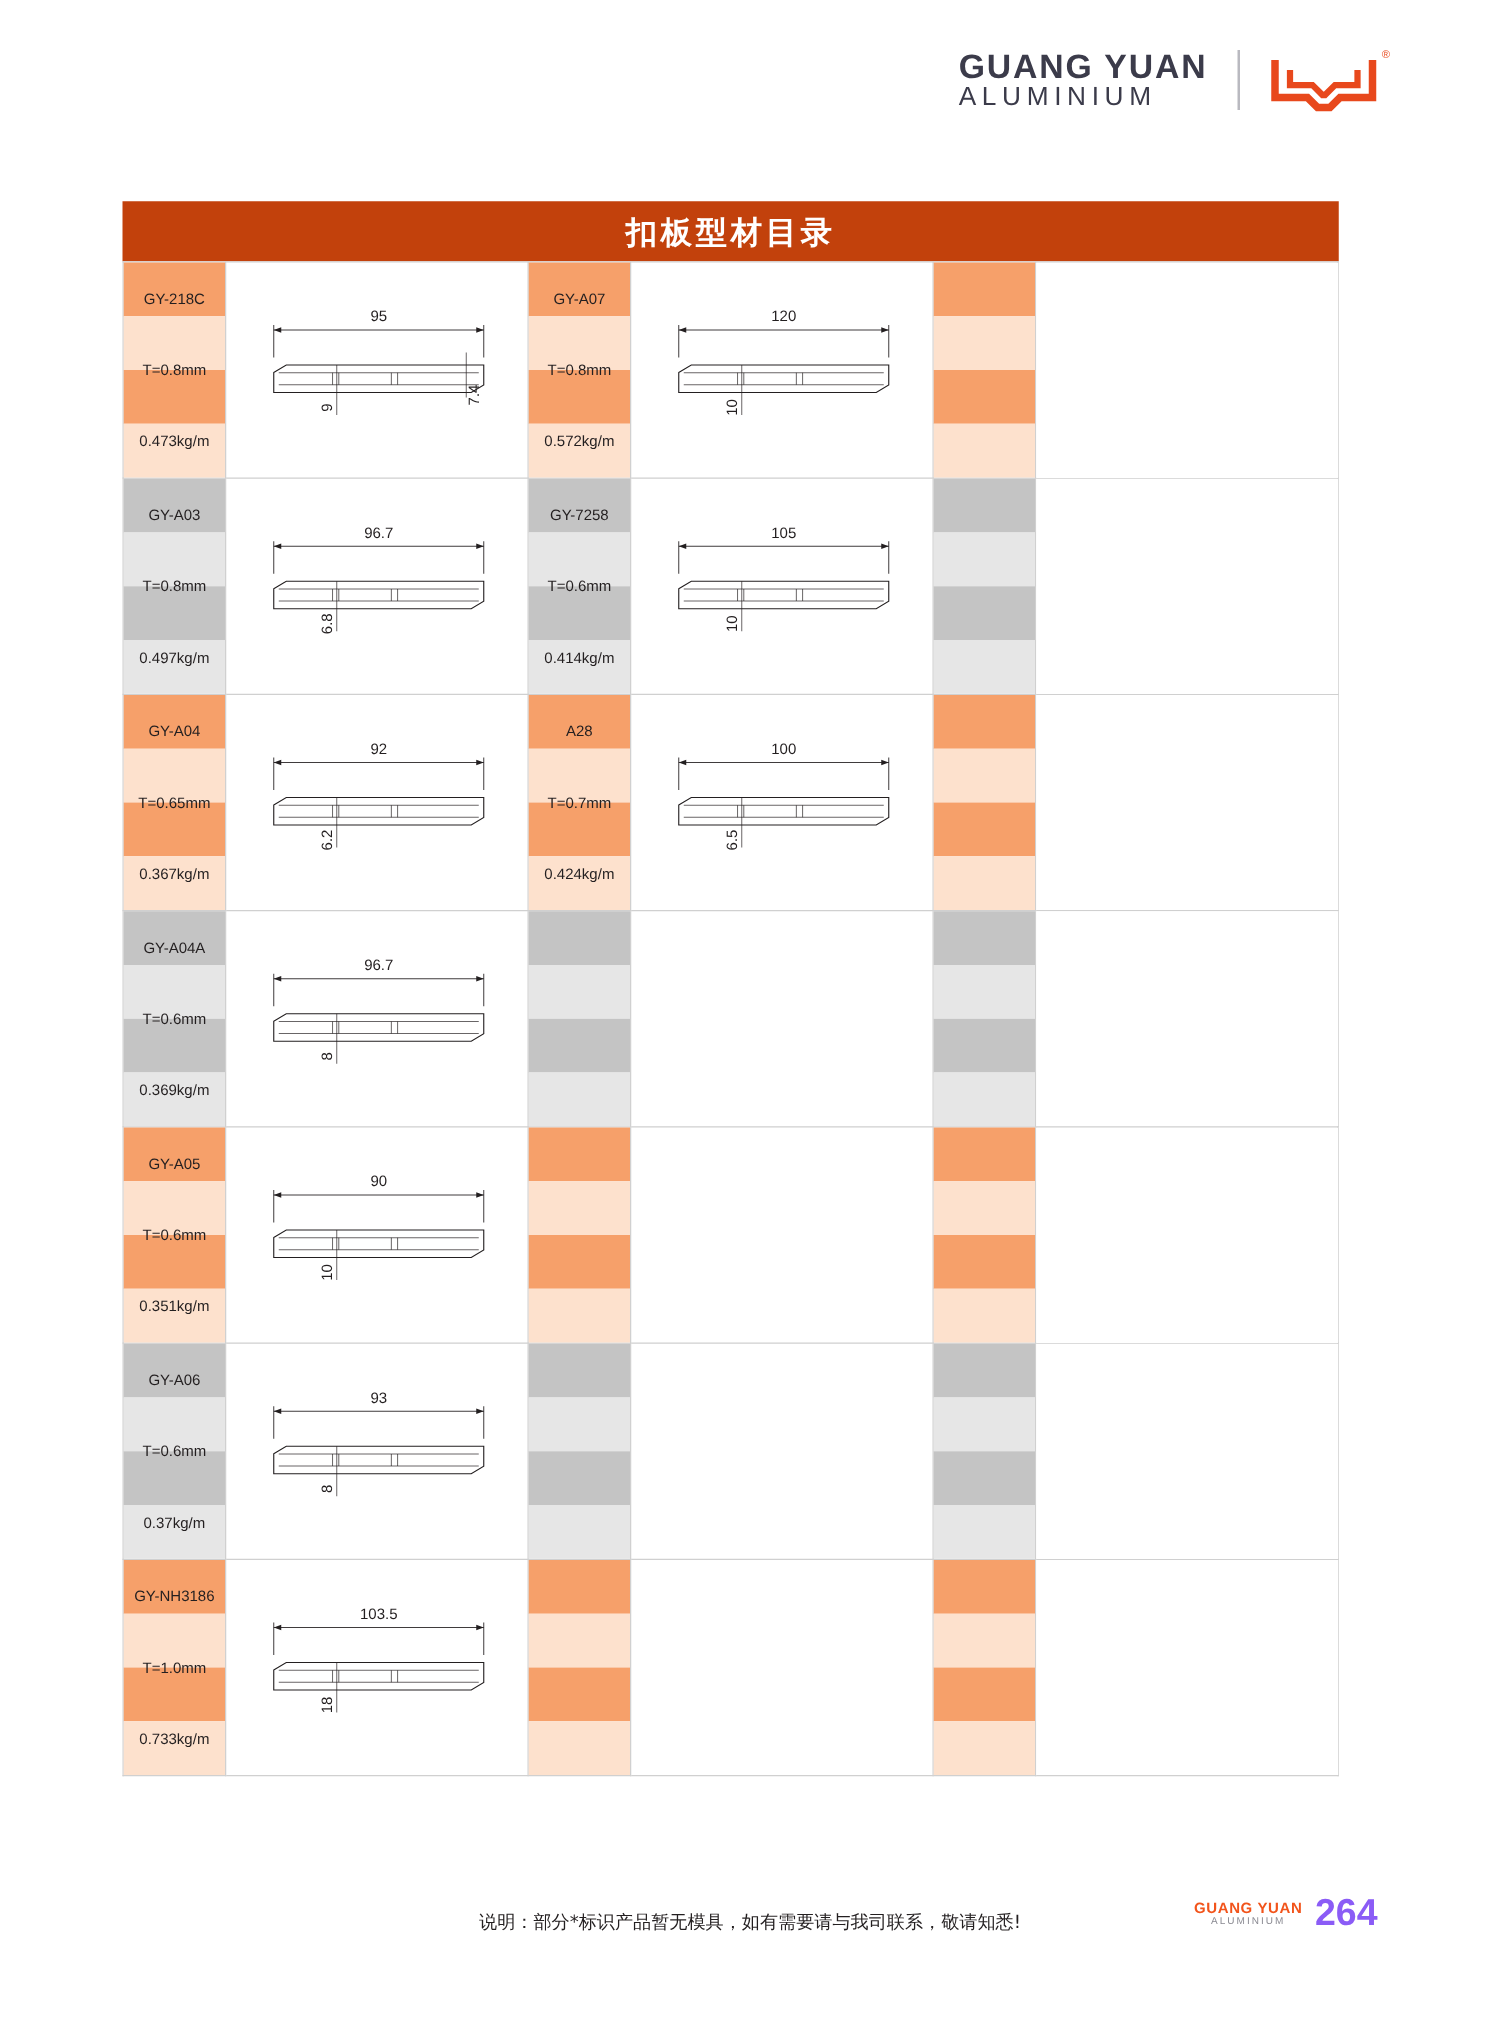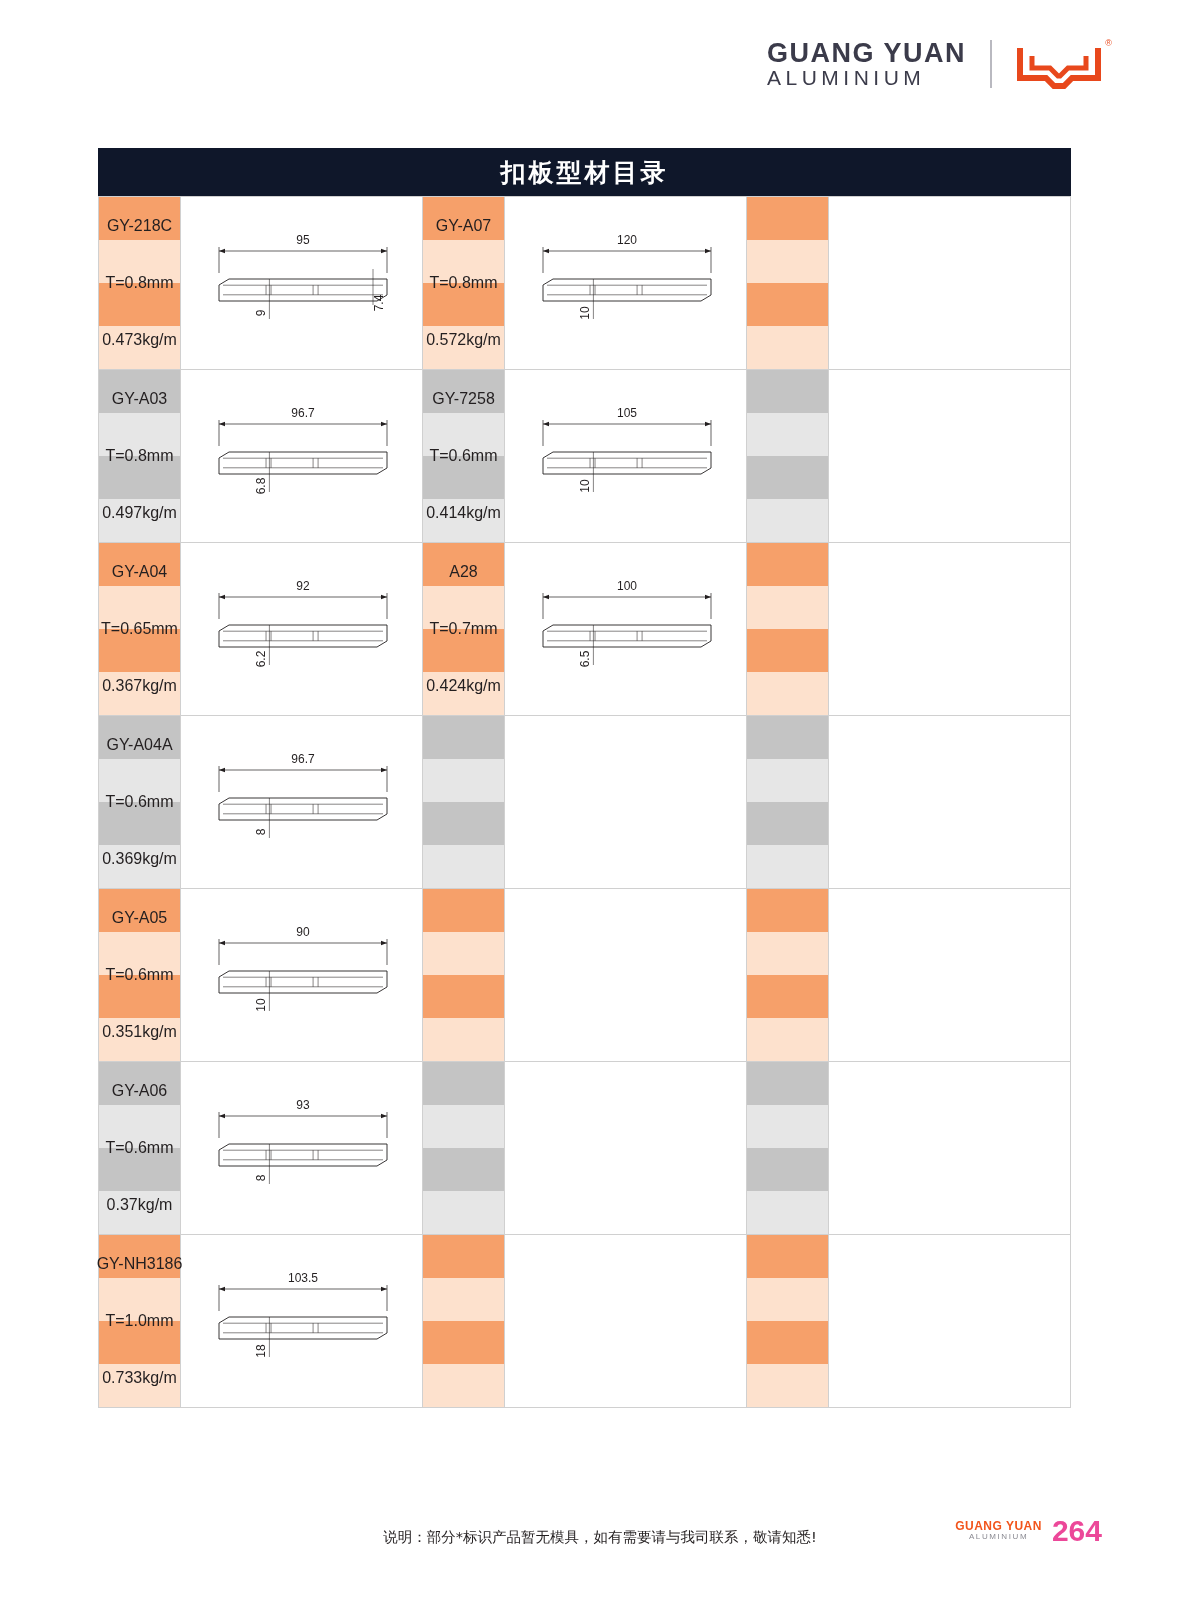--- a/index.html
+++ b/index.html
@@ -72,29 +72,30 @@
 
   
   .sheet {
     position: absolute;
     left: 98px;
     top: 148px;
     width: 973px;
   }
   .title-bar {
     height: 48px;
-    background: #0f172a;
+    background: #c2410c;
     color: #ffffff;
     font-family: "DejaVu Sans", sans-serif;
     font-size: 25px;
     font-weight: bold;
     letter-spacing: 3px;
     display: flex;
     align-items: center;
     justify-content: center;
+    margin-top: 13px;
   }
 
   
   table.catalog {
     border-collapse: collapse;
     width: 973px;
     table-layout: fixed;
   }
   table.catalog td {
     border: 1px solid #d0d0d0;
@@ -124,21 +125,21 @@
     position: relative;
     height: 100%;
     display: flex;
     flex-direction: column;
   }
   .cell-code .labels span {
     flex: 1;
     display: flex;
     align-items: center;
     justify-content: center;
-    font-size: 16px;
+    font-size: 12px;
     color: #231f20;
     white-space: nowrap;
   }
 
   .cell-draw {
     height: 172px;
     position: relative;
   }
   .drawing {
     position: absolute;
@@ -192,21 +193,21 @@
     letter-spacing: 0.5px;
   }
   .footer-brand .fb-l2 {
     font-size: 8px;
     color: #8a8a92;
     letter-spacing: 1.6px;
   }
   .footer-brand .page-num {
     font-size: 30px;
     font-weight: bold;
-    color: #ec4899;
+    color: #8b5cf6;
     line-height: 1;
   }
 
   svg { display: block; }
   .dimtxt {
     font-family: "Liberation Sans", sans-serif;
     font-size: 12px;
     fill: #231f20;
   }
 </style>

